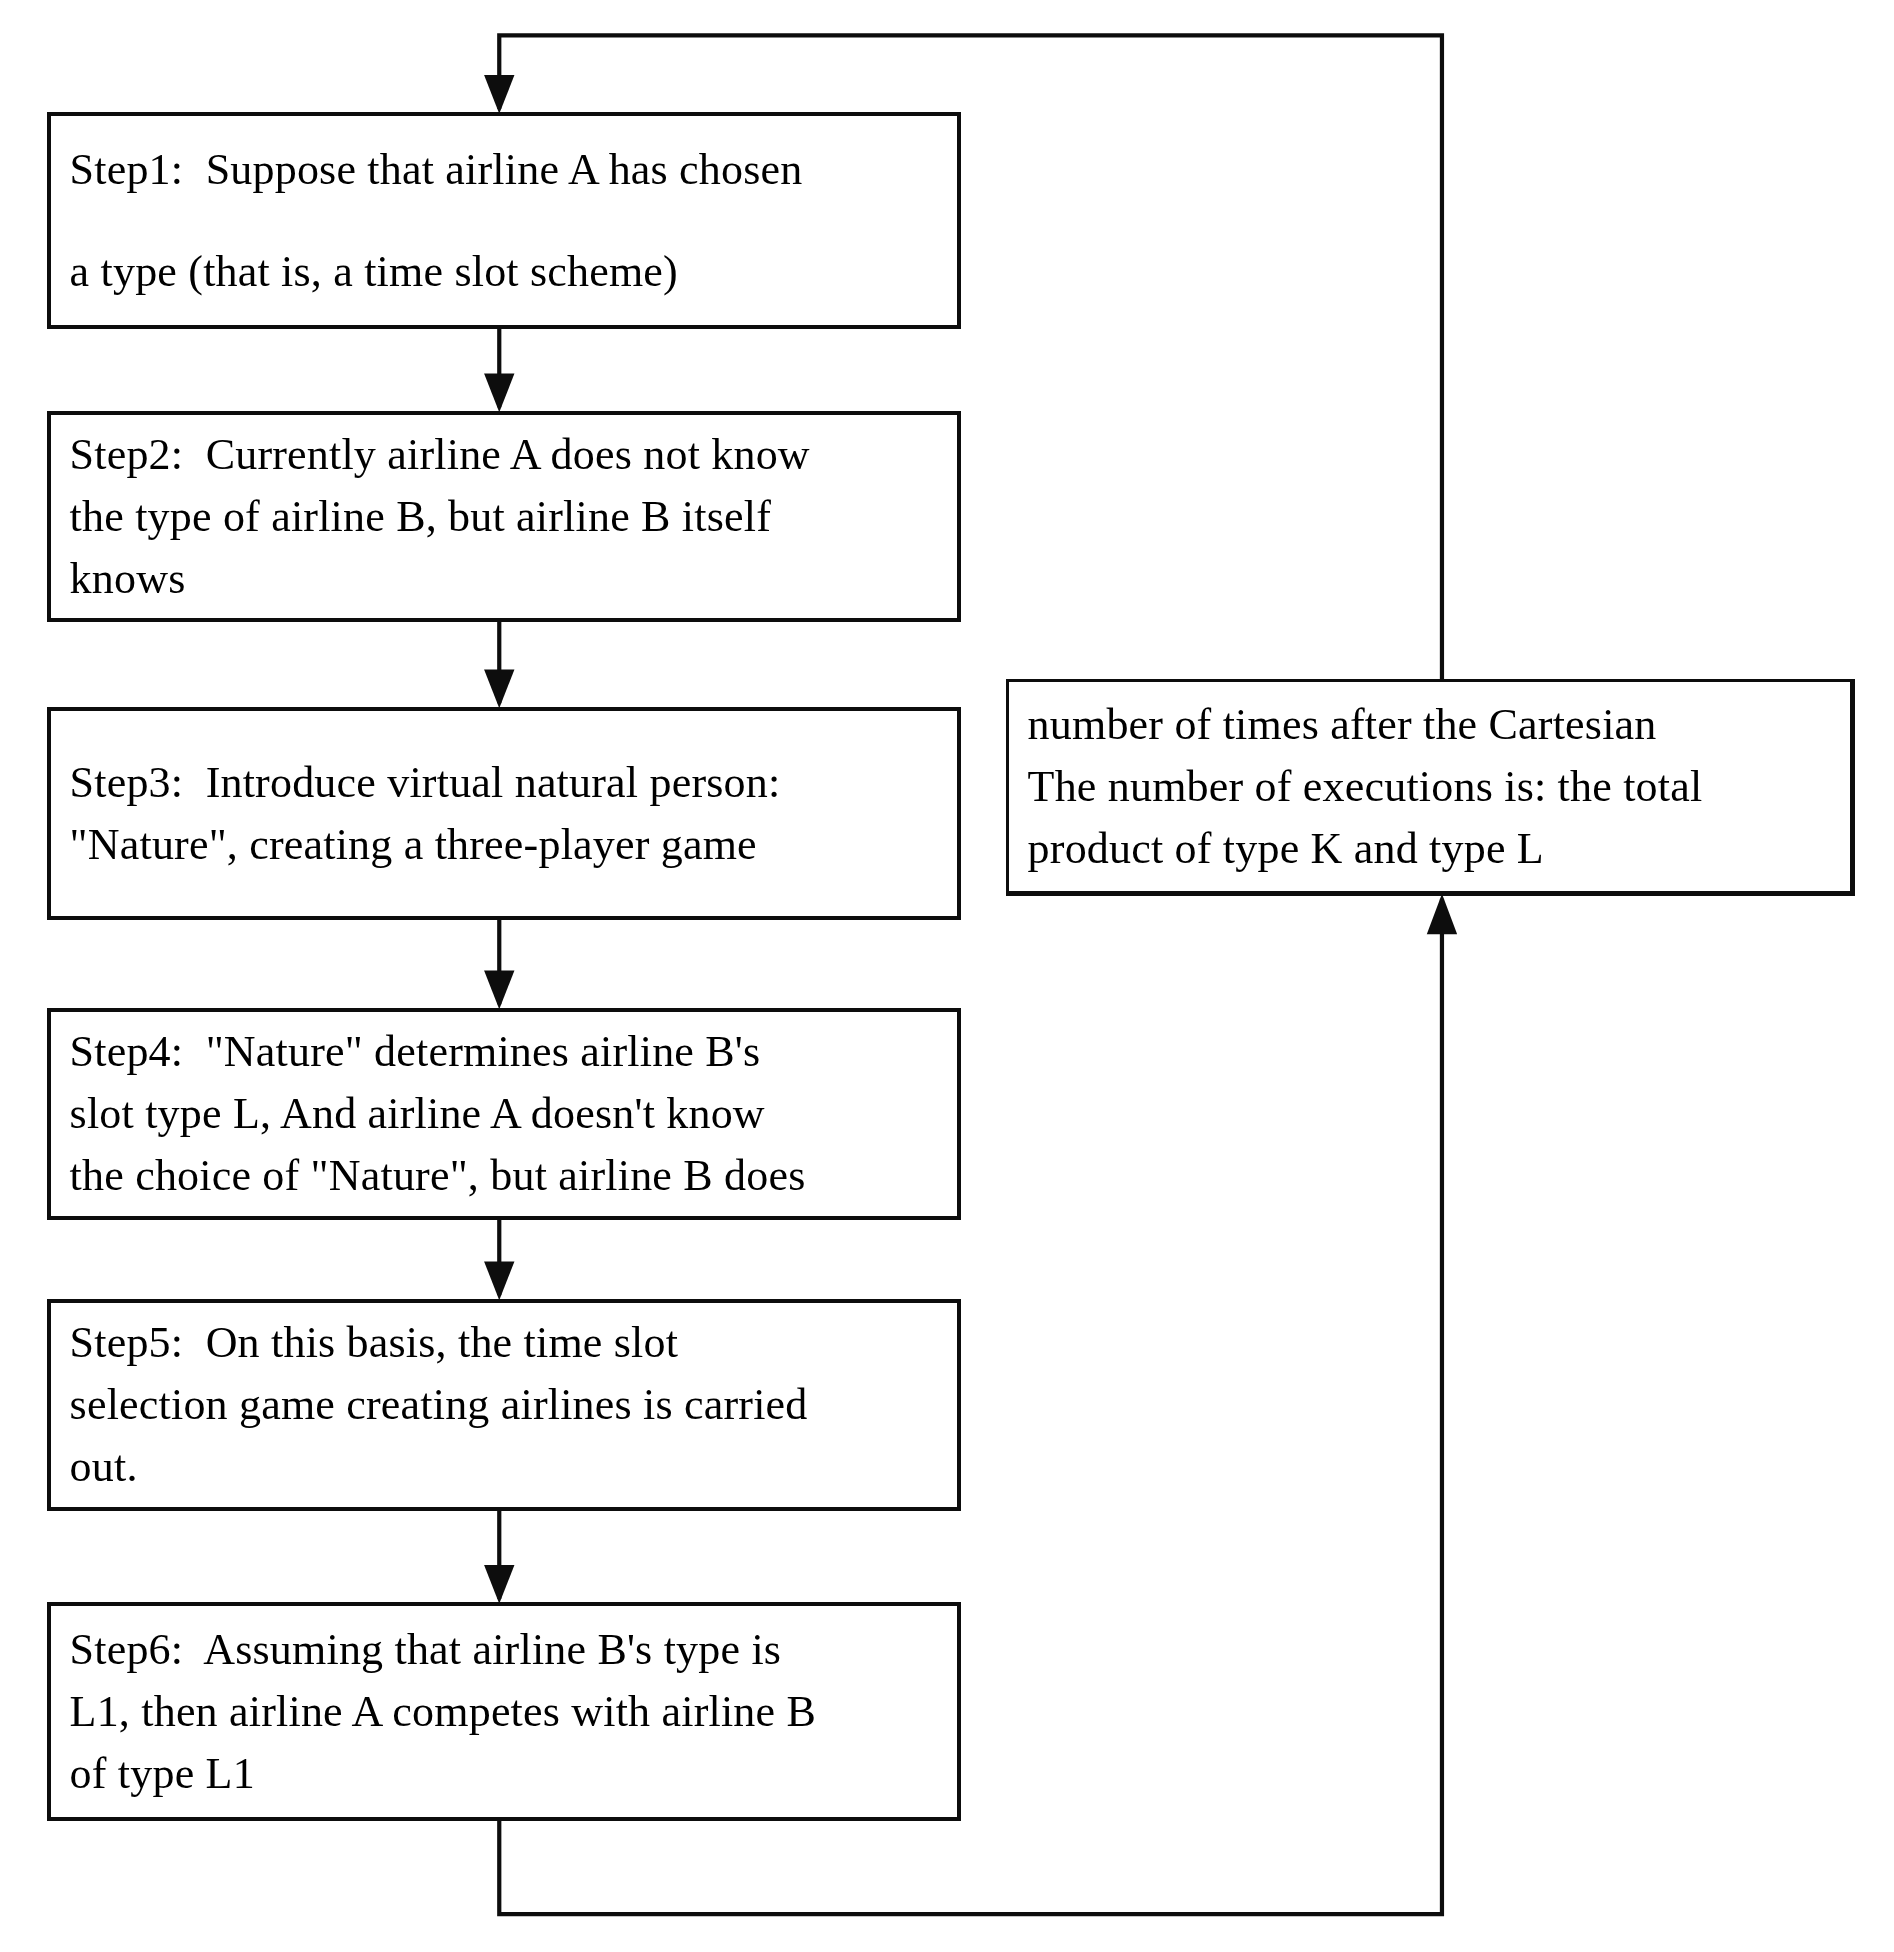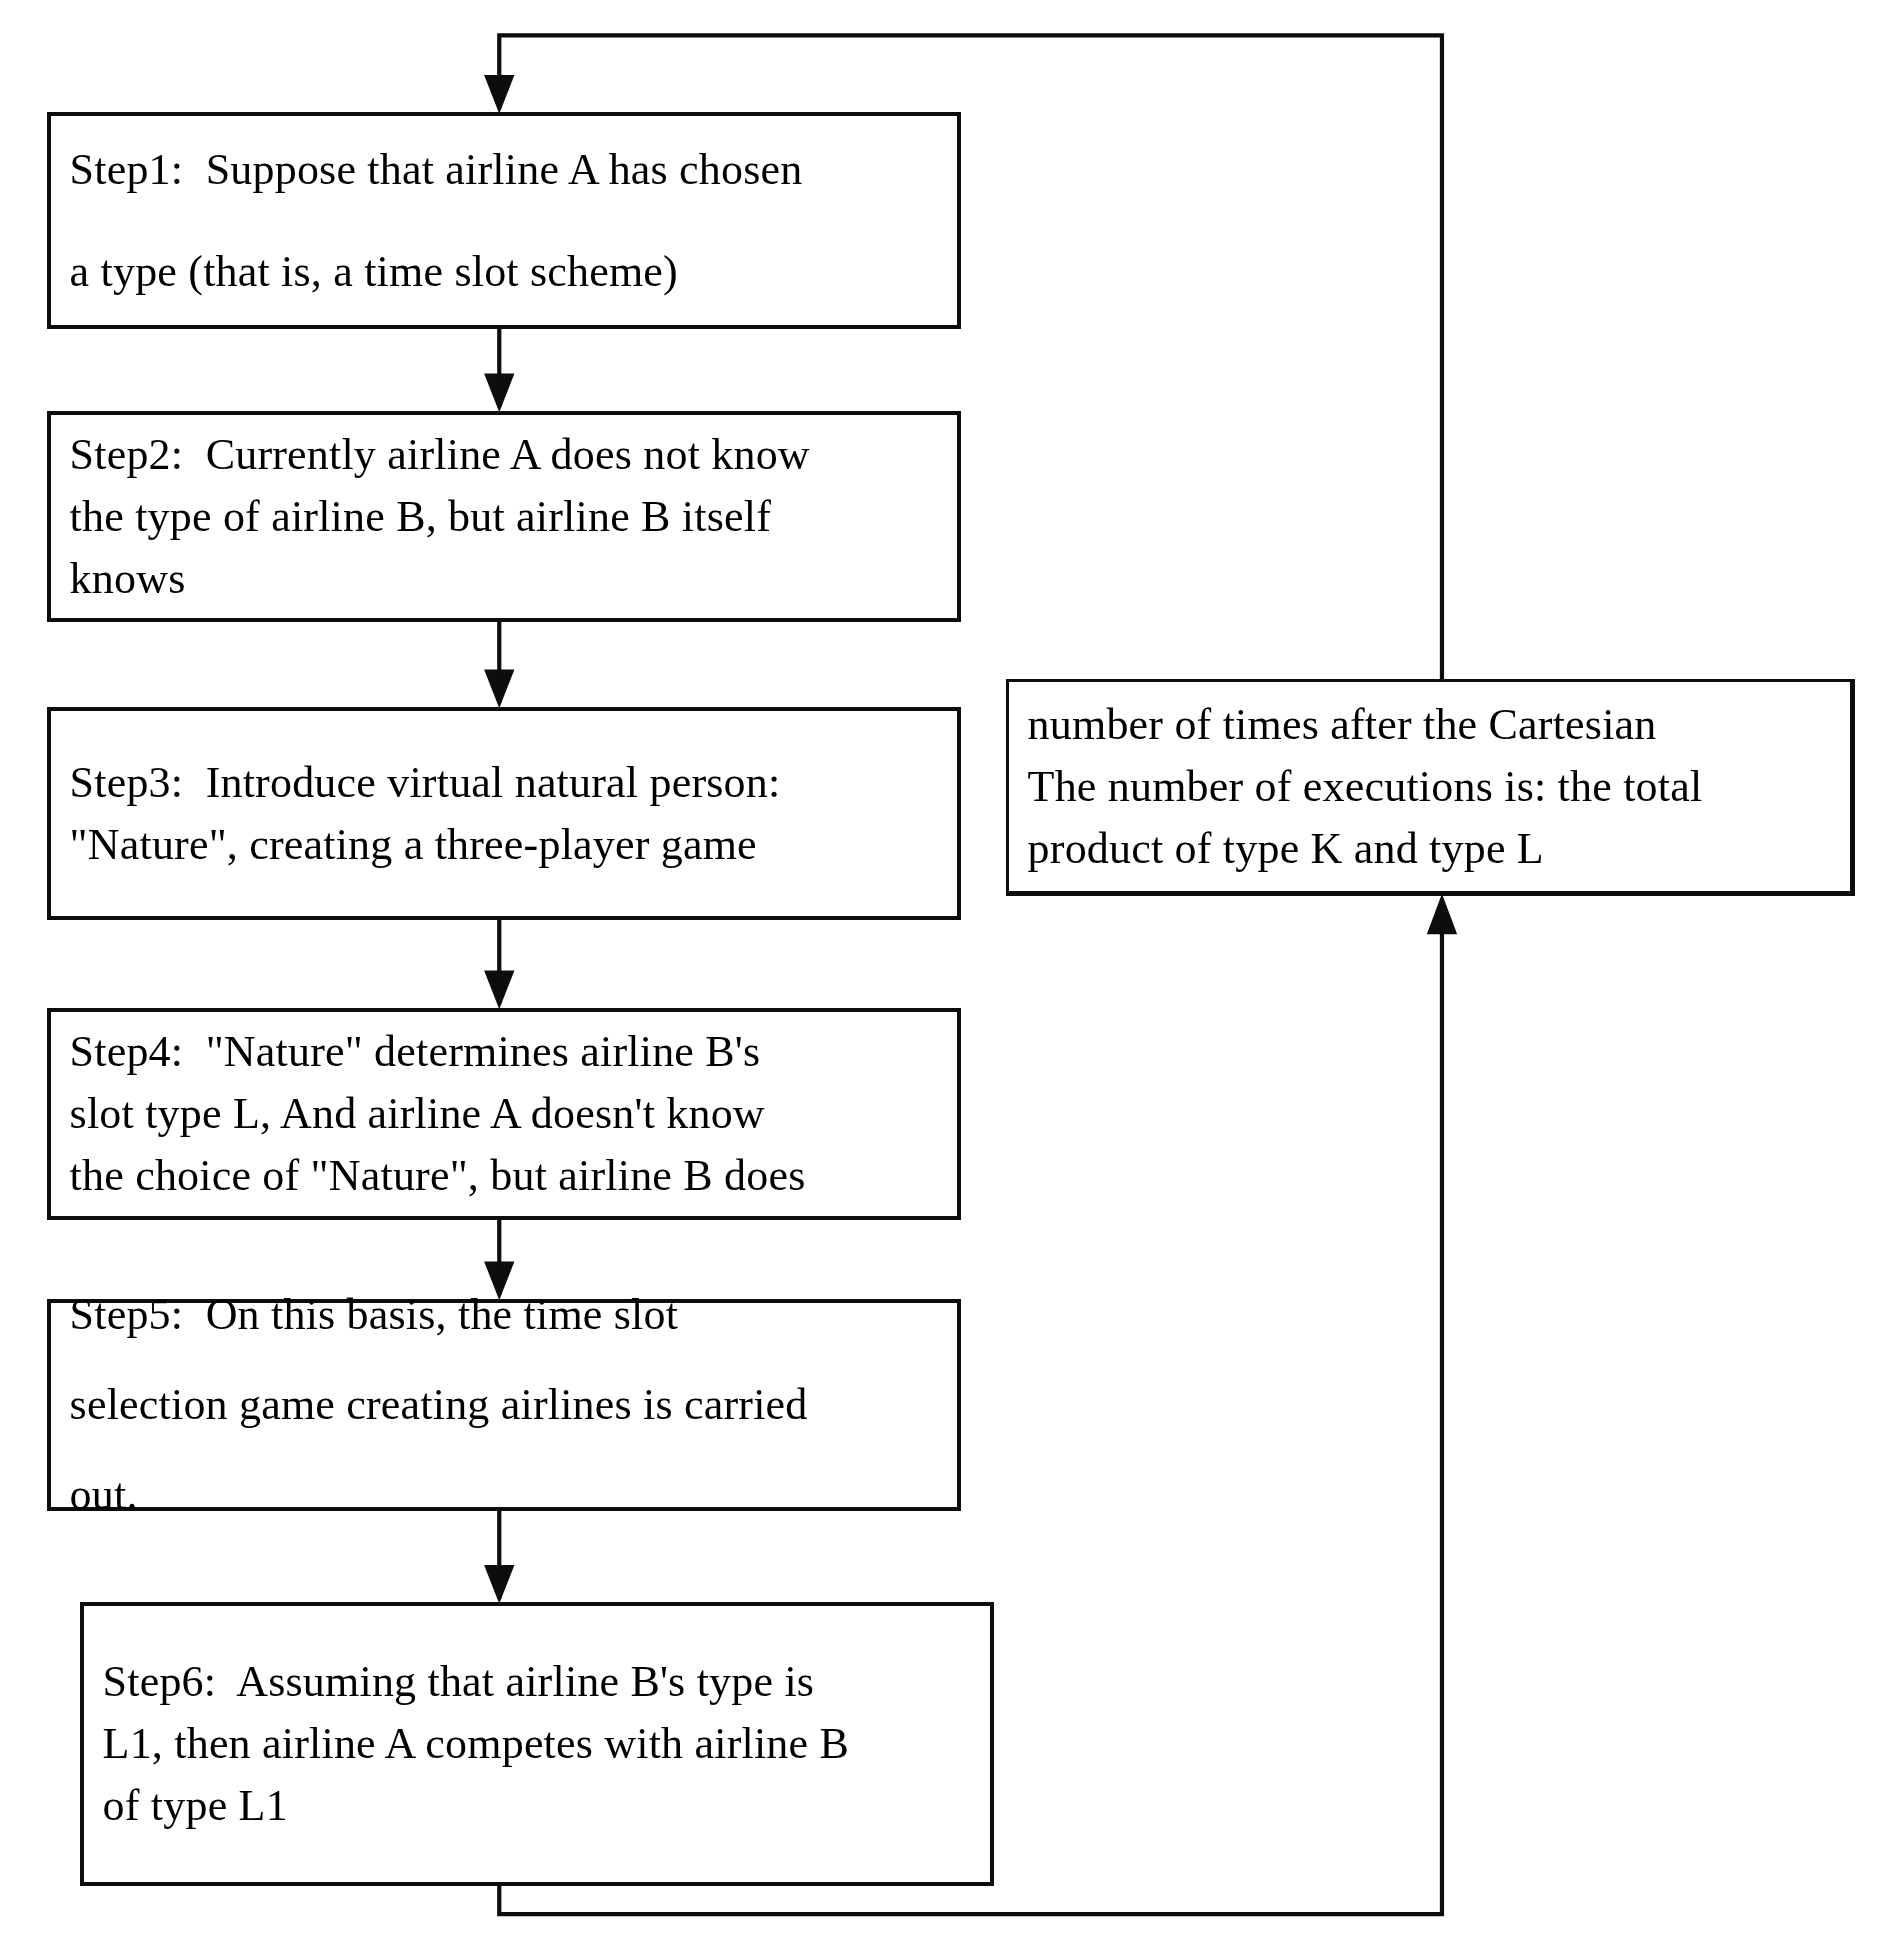--- a/index.html
+++ b/index.html
@@ -38,22 +38,22 @@
     font-size: 44px;
     line-height: 62px;
     letter-spacing: 0.2px;
   }
   
   .step   { left: 47px;   width: 914px; }
   #step1  { top: 112px;  height: 217px; gap: 40px; }
   #step2  { top: 411px;  height: 211px; }
   #step3  { top: 707px;  height: 213px; }
   #step4  { top: 1008px; height: 212px; }
-  #step5  { top: 1299px; height: 212px; gap: 28px; }
-  #step6  { top: 1602px; height: 284px; margin-left: 33px; }
+  #step5  { top: 1299px; height: 212px; }
+  #step6  { top: 1602px; height: 219px; }
   
   #executions {
     left: 1006px;
     top: 679px;
     width: 849px;
     height: 217px;
     border-width: 3.4px 5.9px 5.9px 3.4px;
   }
 </style>
 </head>

